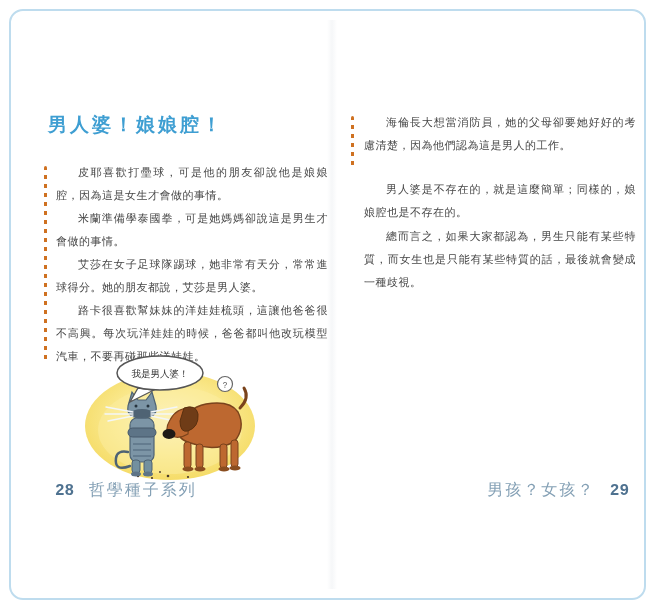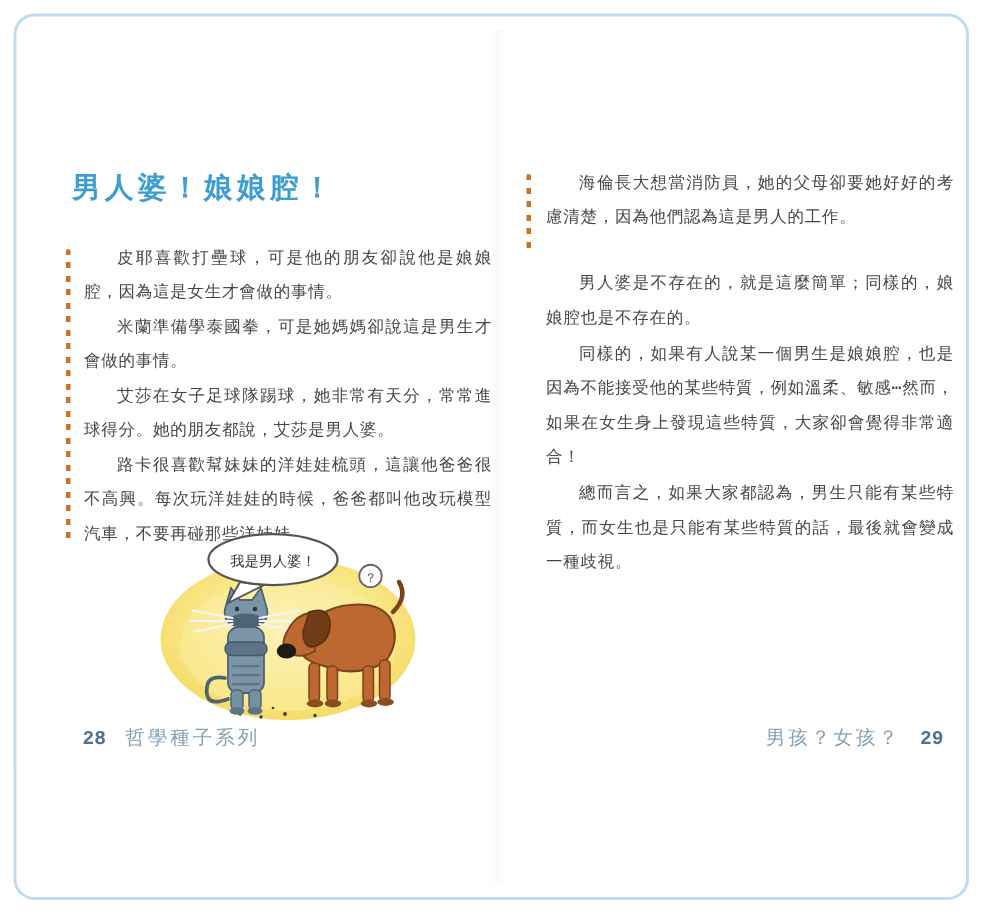--- a/index.html
+++ b/index.html
@@ -28,22 +28,22 @@
   .stitch.right{left:351px;top:116px;height:52px;}
   .textcol{position:absolute;width:272px;}
   .textcol.left{left:56px;top:162px;}
   .textcol.right{left:364px;top:112px;}
   .textcol p{
     margin:0;font-size:11px;line-height:23px;color:#474747;
     text-indent:2em;text-align:justify;letter-spacing:.5px;
   }
   .textcol.right p{margin-bottom:1px;}
   .textcol.right p.lead{margin-bottom:21px;}
-  .illustration{position:absolute;left:100px;top:350px;width:185px;height:132px;}
-  .footer{position:absolute;bottom:108px;font-size:13px;letter-spacing:1px;}
+  .illustration{position:absolute;left:78px;top:350px;width:185px;height:132px;}
+  .footer{position:absolute;bottom:108px;font-size:16px;letter-spacing:1px;}
   .footer .num{color:#4f7290;font-weight:bold;letter-spacing:0;}
   .footer .lbl{color:#84a0b5;margin:0 4px;letter-spacing:2px;}
   .footer.left{left:55px;}
   .footer.right{right:26px;text-align:right;}
 </style>
 </head>
 <body>
 
 <div class="spread">
 
@@ -139,21 +139,20 @@
   <div class="footer left">
     <span class="num">28</span>
     <span class="lbl">哲學種子系列</span>
   </div>
 
   <div class="stitch right"></div>
 
   <div class="textcol right">
     <p class="lead">海倫長大想當消防員，她的父母卻要她好好的考慮清楚，因為他們認為這是男人的工作。</p>
     <p>男人婆是不存在的，就是這麼簡單；同樣的，娘娘腔也是不存在的。</p>
-    <p>同樣的，如果有人說某一個男生是娘娘腔，也是因為不能接受他的某些特質，例如溫柔、敏感⋯然而，如果在女生身上發現這些特質，大家卻會覺得非常適合！</p>
     <p>總而言之，如果大家都認為，男生只能有某些特質，而女生也是只能有某些特質的話，最後就會變成一種歧視。</p>
   </div>
 
   <div class="footer right">
     <span class="lbl">男孩？女孩？</span>
     <span class="num">29</span>
   </div>
 
 </div>
 

